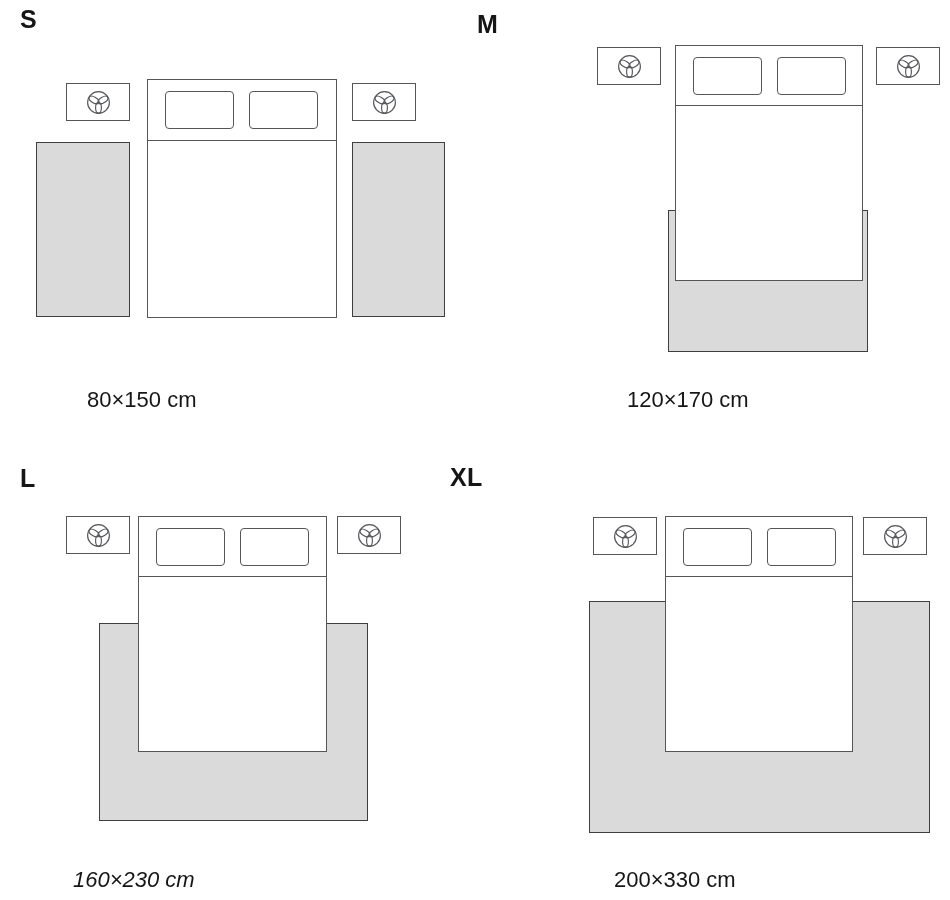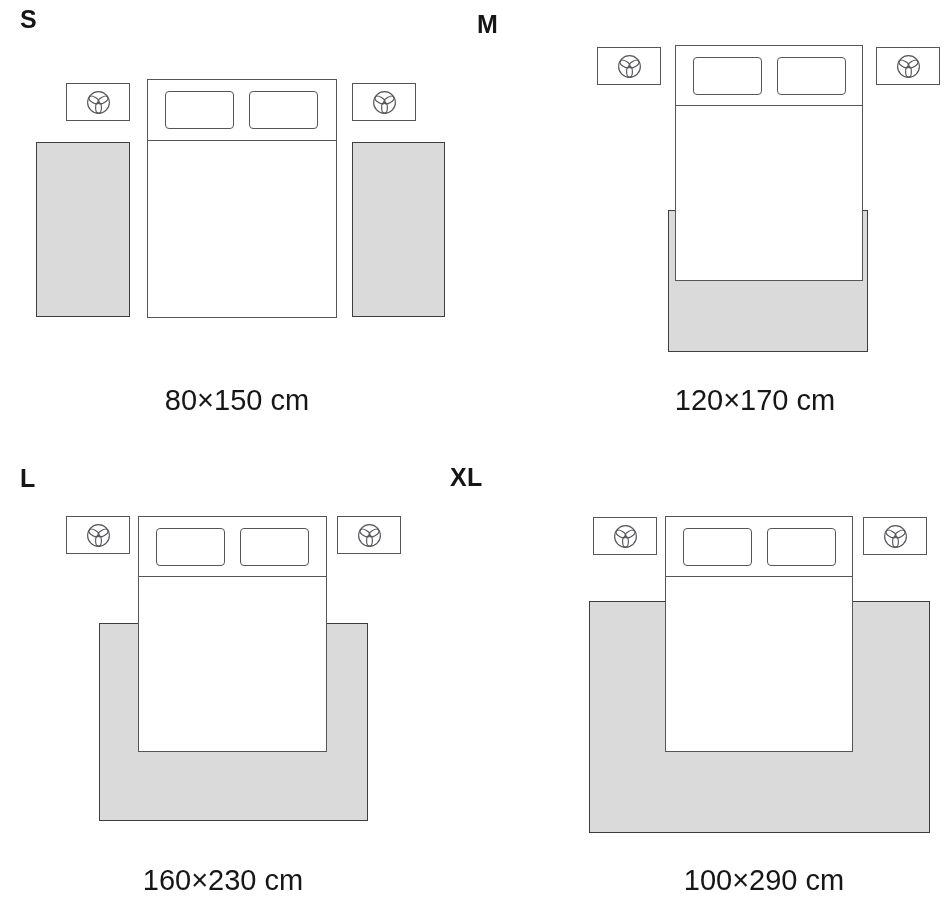--- a/index.html
+++ b/index.html
@@ -8,22 +8,22 @@
     width:950px; height:900px; position:relative; overflow:hidden;
     font-family:"Liberation Sans", sans-serif;
   }
   .canvas { position:absolute; left:0; top:0; width:950px; height:900px; background:#ffffff; }
 
   .size-label {
     position:absolute; font-weight:700; font-size:25px; line-height:25px;
     color:var(--text-color,#141414); letter-spacing:.3px;
   }
   .dim-caption {
-    position:absolute; width:300px; text-align:center;
-    font-size:29px; line-height:28px; color:var(--text-color,#1c1c1c);
+    position:absolute; width:300px; text-align:left;
+    font-size:22px; line-height:28px; color:var(--text-color,#1c1c1c);
   }
 
   .rug {
     position:absolute; z-index:1;
     background:var(--rug-fill,#dadada);
     border:1.5px solid var(--rug-border,#3e3e40);
   }
 
   .bed {
     position:absolute; z-index:2; background:#ffffff;
@@ -109,21 +109,21 @@
         <ellipse cx="20" cy="26.3" rx="3.5" ry="6.6" transform="rotate(240 20 20)"></ellipse>
       </svg>
     </div>
 
     <div class="bed" style="left:675px; top:45px; width:188px; height:236px;">
       <div class="pillow p1"></div>
       <div class="pillow p2"></div>
       <div class="bed-divider"></div>
     </div>
 
-    <div class="dim-caption" style="left:605px; top:386px;">120×170 cm</div>
+    <div class="dim-caption" style="left:627px; top:386px;">120×170 cm</div>
   </div>
 
   <div>
     <div class="size-label" style="left:20px; top:466px;">L</div>
 
     <div class="rug" style="left:99px; top:623px; width:269px; height:198px;"></div>
 
     <div class="nightstand" style="left:66px; top:516px;">
       <svg class="plant-svg" viewBox="0 0 40 40">
         <circle cx="20" cy="20" r="13.2"></circle>
@@ -140,21 +140,21 @@
         <ellipse cx="20" cy="26.3" rx="3.5" ry="6.6" transform="rotate(240 20 20)"></ellipse>
       </svg>
     </div>
 
     <div class="bed" style="left:138px; top:516px; width:189px; height:236px;">
       <div class="pillow p1"></div>
       <div class="pillow p2"></div>
       <div class="bed-divider"></div>
     </div>
 
-    <div class="dim-caption" style="left:73px; top:866px;">160×230 cm</div>
+    <div class="dim-caption" style="left:73px; top:866px;font-style:italic;">160×230 cm</div>
   </div>
 
   <div>
     <div class="size-label" style="left:450px; top:465px;">XL</div>
 
     <div class="rug" style="left:589px; top:601px; width:341px; height:232px;"></div>
 
     <div class="nightstand" style="left:593px; top:517px;">
       <svg class="plant-svg" viewBox="0 0 40 40">
         <circle cx="20" cy="20" r="13.2"></circle>
@@ -171,16 +171,16 @@
         <ellipse cx="20" cy="26.3" rx="3.5" ry="6.6" transform="rotate(240 20 20)"></ellipse>
       </svg>
     </div>
 
     <div class="bed" style="left:665px; top:516px; width:188px; height:236px;">
       <div class="pillow p1"></div>
       <div class="pillow p2"></div>
       <div class="bed-divider"></div>
     </div>
 
-    <div class="dim-caption" style="left:614px; top:866px;">100×290 cm</div>
+    <div class="dim-caption" style="left:614px; top:866px;">200×330 cm</div>
   </div>
 
 </div>
 
 </body></html>

